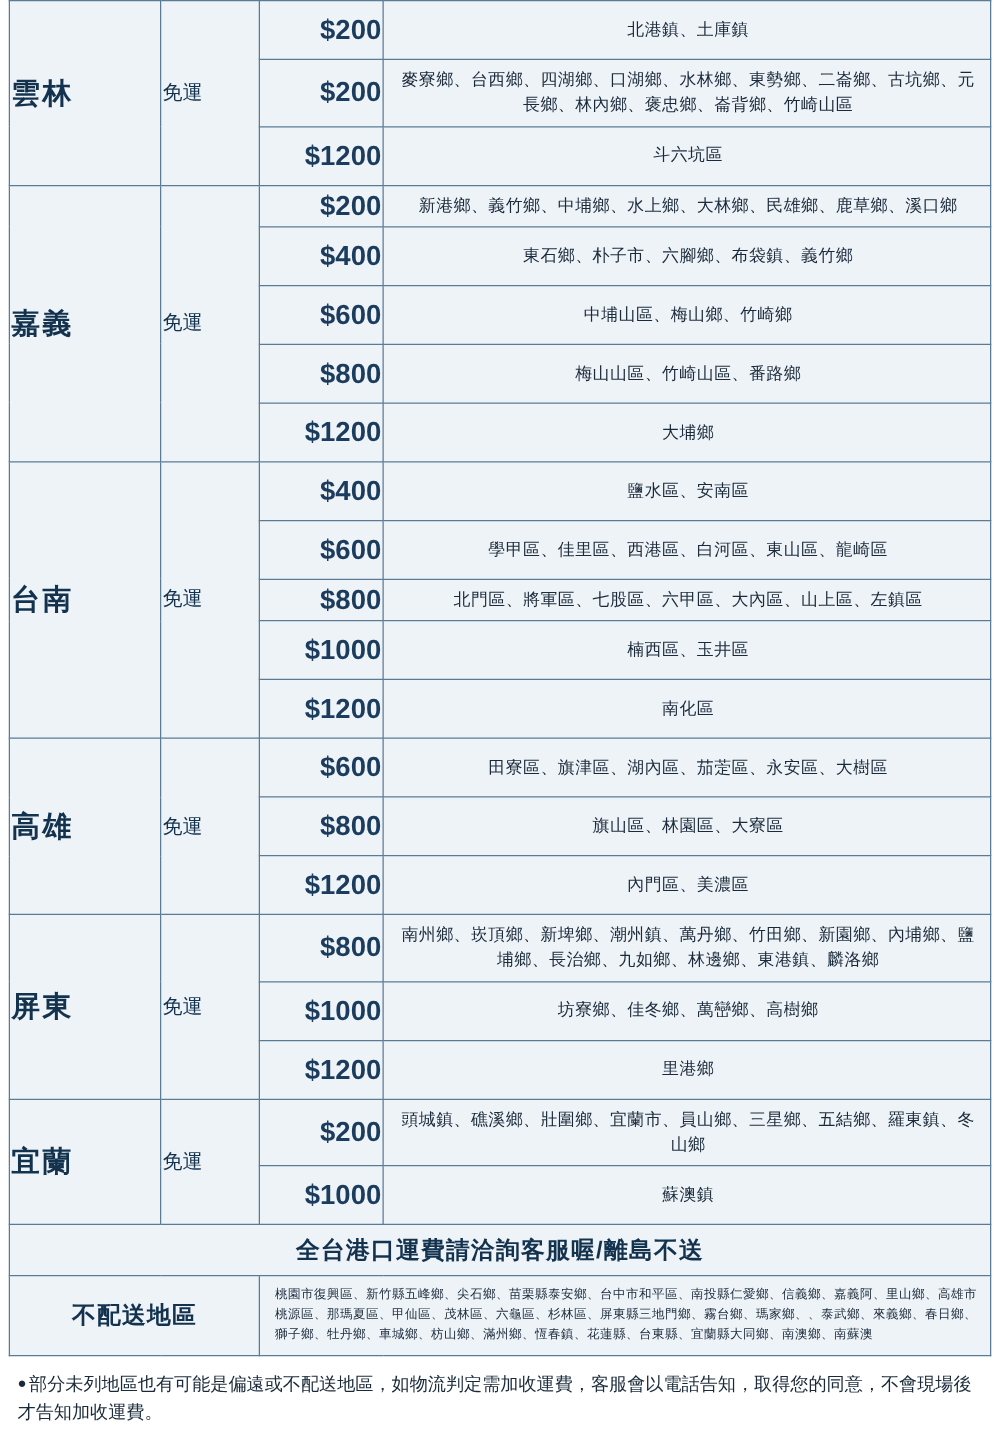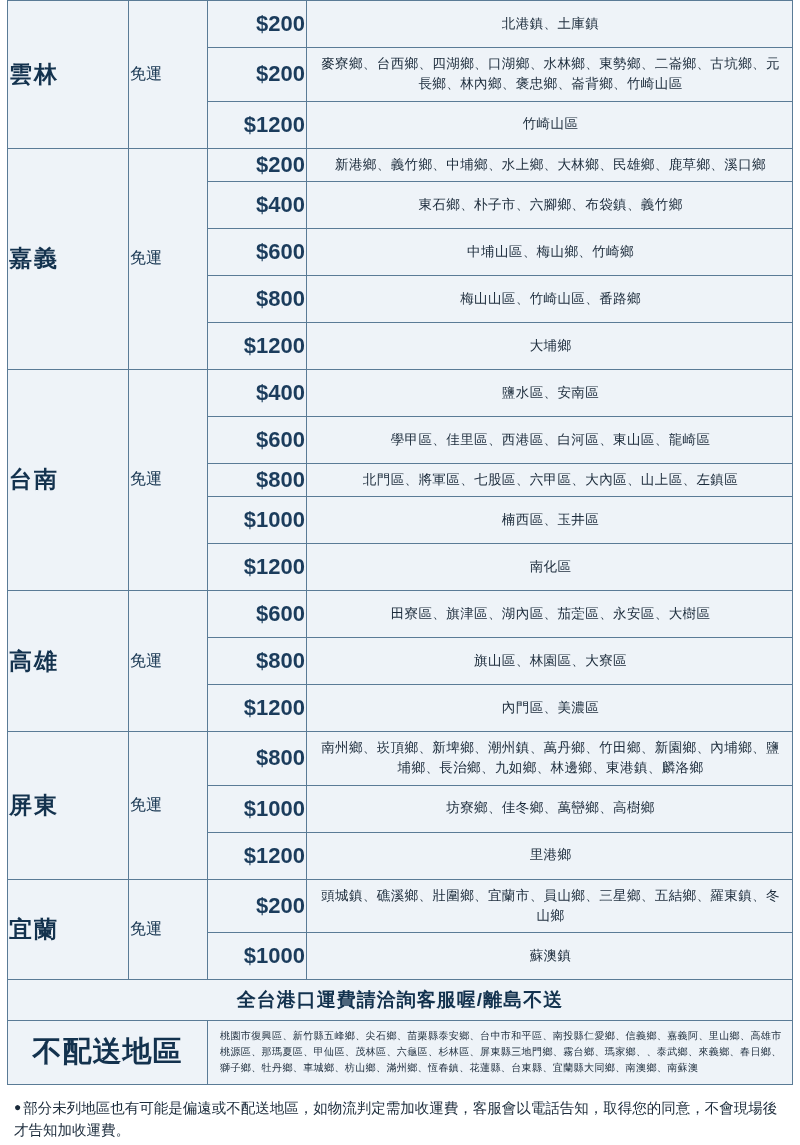--- a/index.html
+++ b/index.html
@@ -70,21 +70,21 @@
     font-size: 19px;
     font-weight: bold;
     color: #13324e;
     letter-spacing: 1px;
     background: #e6eef5;
     padding: 7px 12px;
   }
   td.nodeliver-label {
     width: 194px;
     text-align: center;
-    font-size: 29px;
+    font-size: 19px;
     font-weight: bold;
     color: #13324e;
     letter-spacing: 1px;
     background: #dce8f1;
   }
   td.nodeliver-body {
     padding: 7px 10px 7px 12px;
     font-size: 10px;
     line-height: 1.62;
     background: #eef3f8;
@@ -118,21 +118,21 @@
         <td class="ship" rowspan="3">免運</td>
         <td class="price">$200</td>
         <td class="areas">北港鎮、土庫鎮</td>
       </tr>
       <tr>
         <td class="price">$200</td>
         <td class="areas">麥寮鄉、台西鄉、四湖鄉、口湖鄉、水林鄉、東勢鄉、二崙鄉、古坑鄉、元長鄉、林內鄉、褒忠鄉、崙背鄉、竹崎山區</td>
       </tr>
       <tr class="rowh">
         <td class="price">$1200</td>
-        <td class="areas">竹崎山區</td>
+        <td class="areas">斗六坑區</td>
       </tr>
 
       <tr>
         <td class="region" rowspan="5">嘉義</td>
         <td class="ship" rowspan="5">免運</td>
         <td class="price">$200</td>
         <td class="areas">新港鄉、義竹鄉、中埔鄉、水上鄉、大林鄉、民雄鄉、鹿草鄉、溪口鄉</td>
       </tr>
       <tr class="rowh">
         <td class="price">$400</td>

